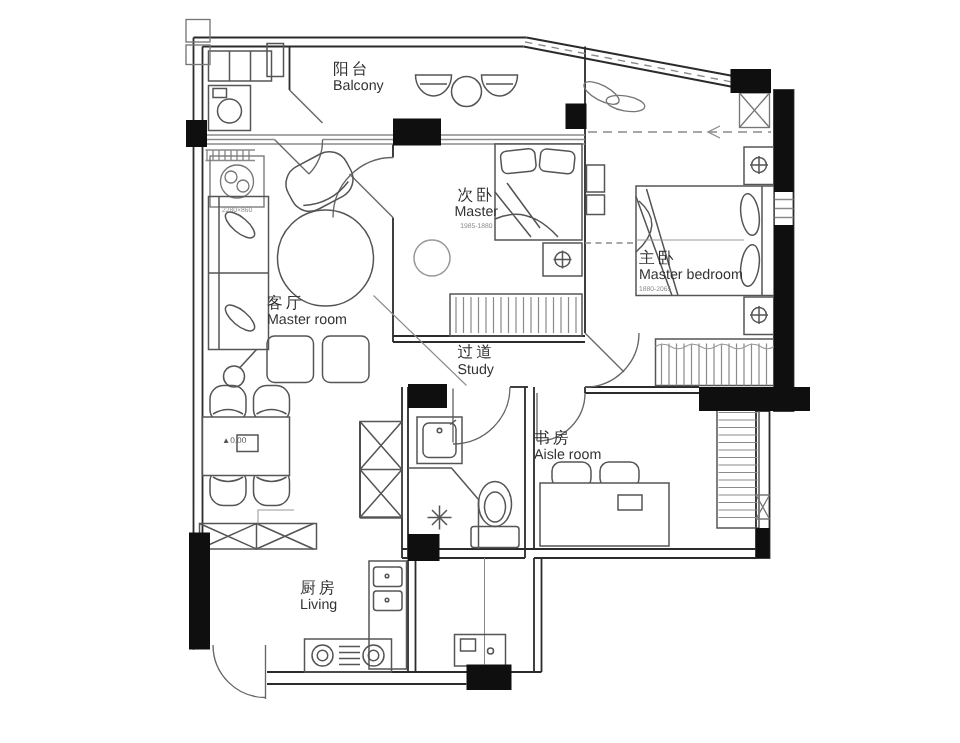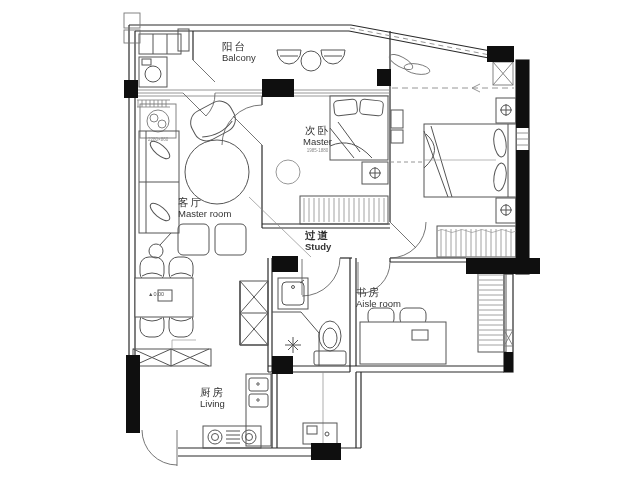--- a/index.html
+++ b/index.html
@@ -314,27 +314,32 @@
     <div class="zh">阳台</div>
     <div class="en">Balcony</div>
   </div>
 
   <div class="lbl" style="left:303px;top:124px;text-align:center;">
     <div class="zh">次卧</div>
     <div class="en">Master</div>
     <div class="dim">1985-1880</div>
   </div>
 
+  <div class="lbl" style="left:426px;top:166px;">
+    <div class="zh">主卧</div>
+    <div class="en">Master bedroom</div>
+    <div class="dim">1880-2065</div>
+  </div>
 
   <div class="lbl" style="left:178px;top:196px;">
     <div class="zh">客厅</div>
     <div class="en">Master room</div>
   </div>
 
-  <div class="lbl" style="left:305px;top:229px;font-weight:bold;">
+  <div class="lbl" style="left:305px;top:229px;">
     <div class="zh">过道</div>
     <div class="en">Study</div>
   </div>
 
   <div class="lbl" style="left:356px;top:286px;">
     <div class="zh">书房</div>
     <div class="en">Aisle room</div>
   </div>
 
   <div class="lbl" style="left:200px;top:386px;">

